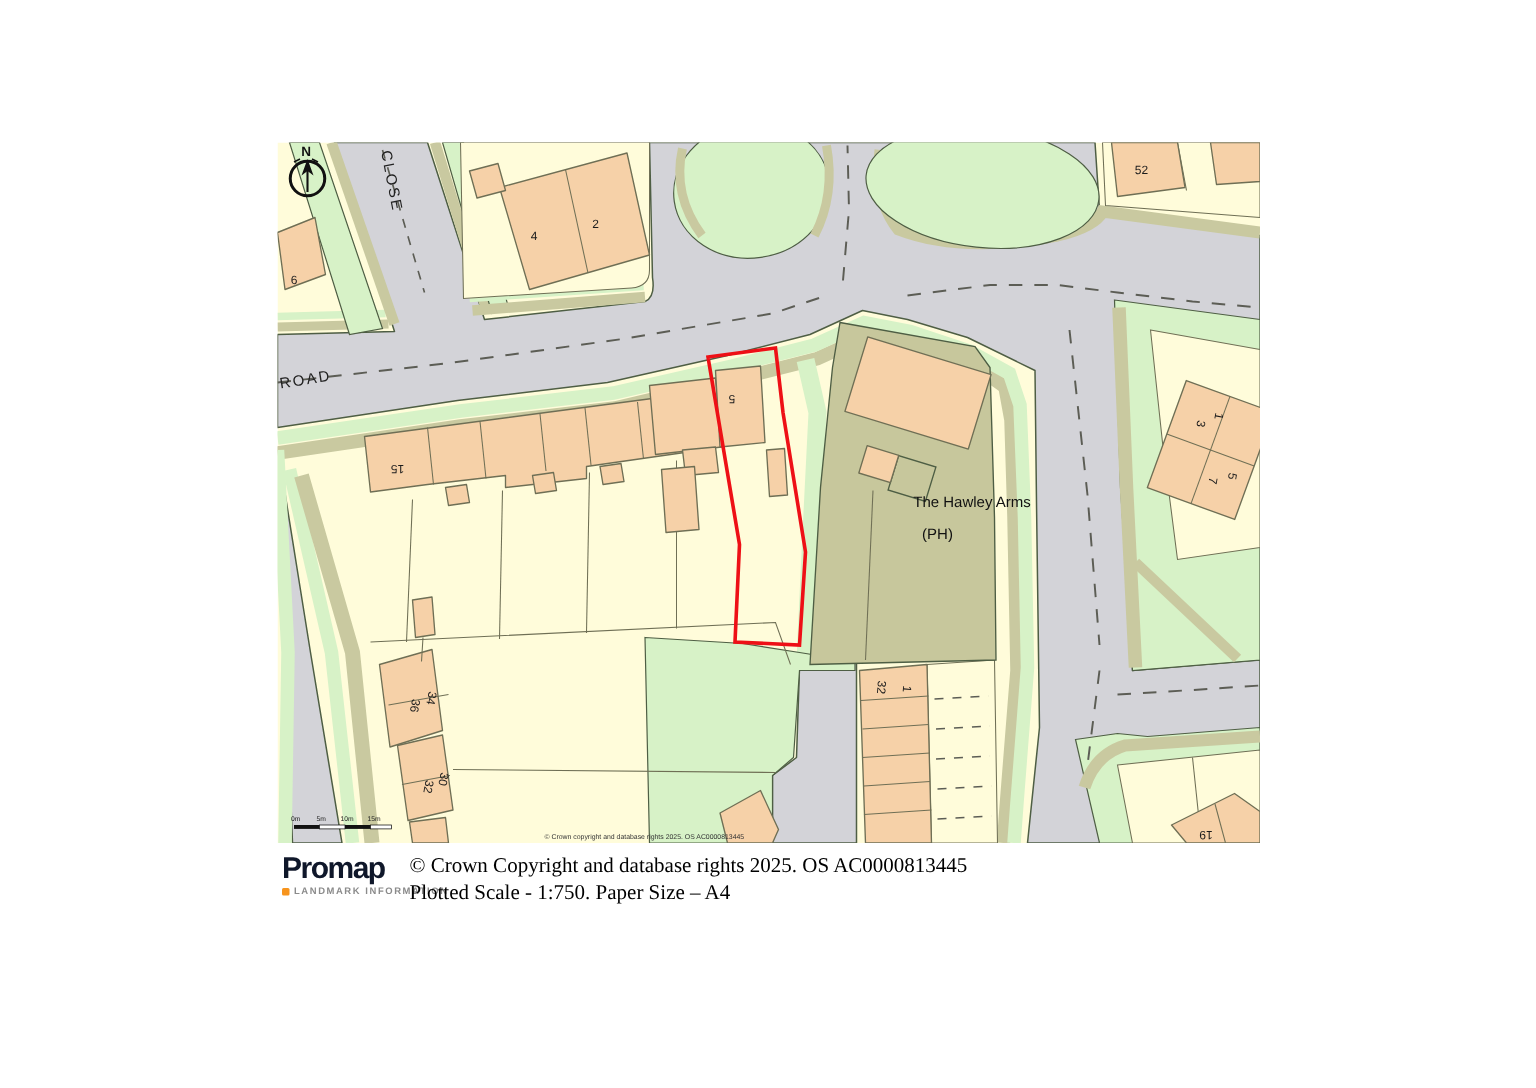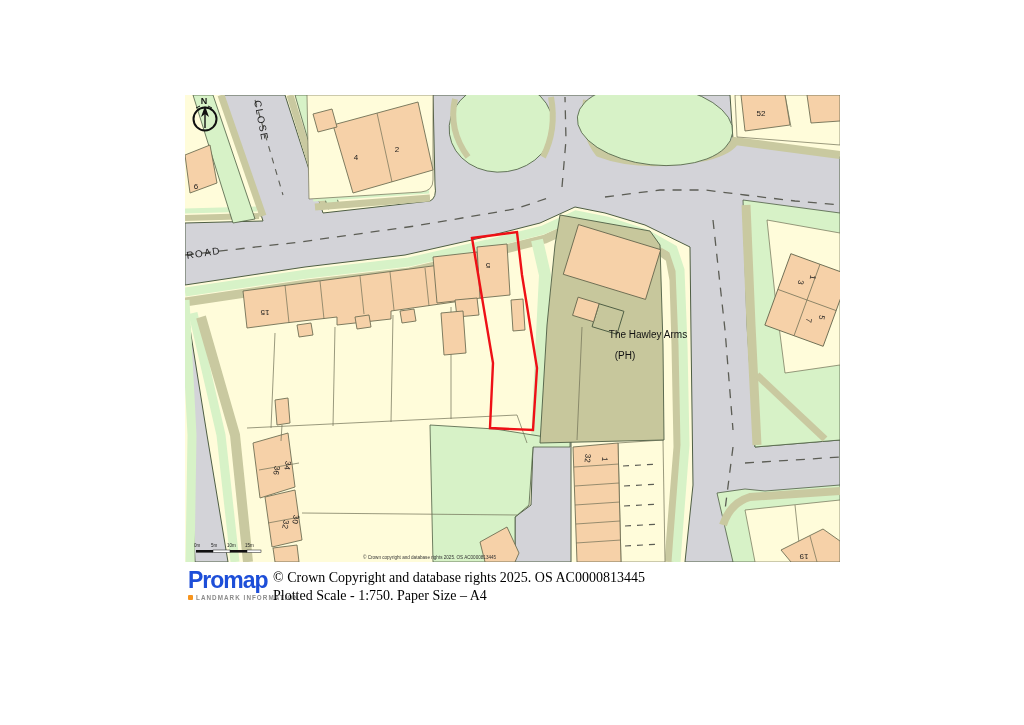--- a/index.html
+++ b/index.html
@@ -24,21 +24,21 @@
 
   .lbl{font-size:8px;fill:var(--c-text)}
   .street{font-size:10px;fill:#222;letter-spacing:1.5px}
   .pub{font-size:10px;fill:#111}
   .tiny{font-size:4.5px;fill:#222}
   .mapcopy{font-size:4.6px;fill:#333}
   .north-n{font-size:9px;font-weight:bold;fill:#111}
 
   
   .brand{position:absolute;left:188px;top:569px;width:90px}
-  .logo{font-weight:bold;font-size:23px;letter-spacing:-1px;color:#1d4ed8;line-height:1}
+  .logo{font-weight:bold;font-size:20px;letter-spacing:-1px;color:#0f172a;line-height:1}
   .logo-sub{display:flex;align-items:center;gap:3px;margin-top:2px}
   .dot{width:5px;height:5px;background:#f7941d;border-radius:1px;flex:0 0 auto}
   .logo-sub .txt{font-size:6.3px;font-weight:600;color:#8b8b8b;letter-spacing:1.05px;white-space:nowrap}
   .legal{position:absolute;left:273px;top:569px;font-family:"Liberation Serif",serif;
          font-size:14px;color:#000;line-height:1.32;white-space:nowrap}
 </style>
 </head>
 <body>
 
 <div class="page">

